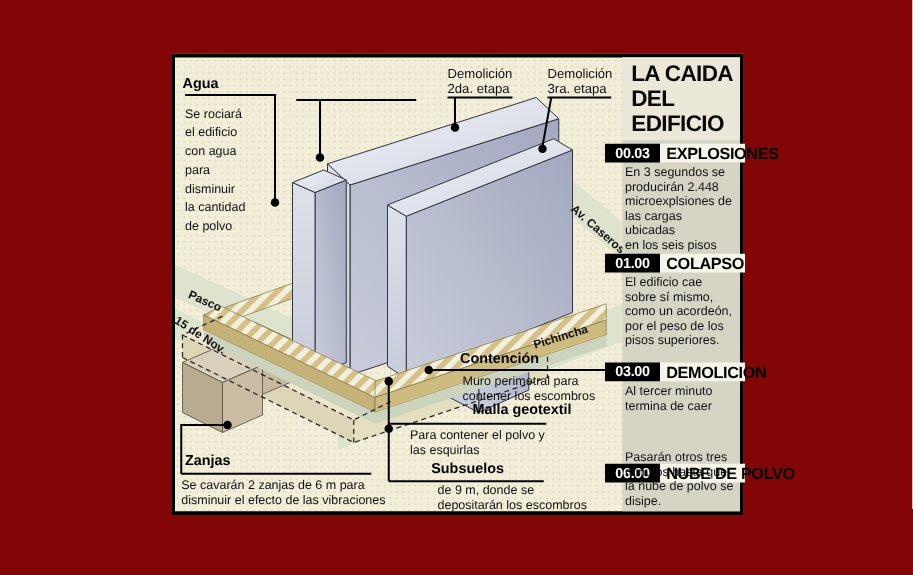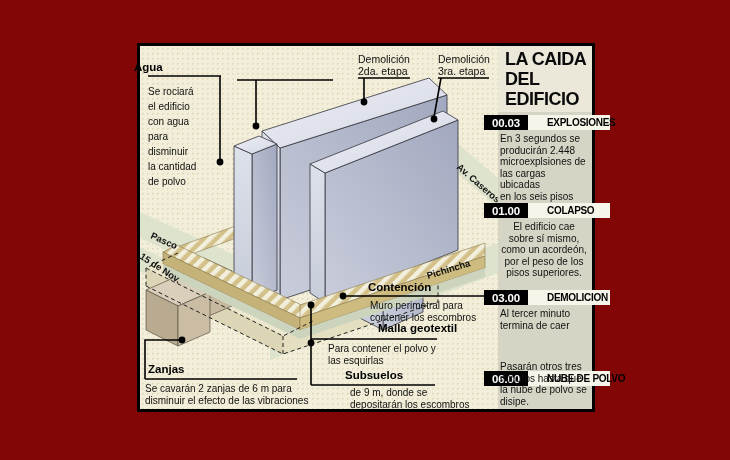--- a/index.html
+++ b/index.html
@@ -15,22 +15,22 @@
   .co-body{position:absolute;font-size:10px;line-height:12px;color:#111;white-space:pre-line;}
   .co-label{position:absolute;font-size:10.5px;line-height:12px;color:#111;white-space:pre-line;}
   
   .panel{position:absolute;left:498px;top:46px;width:94px;height:363px;background:#d6d5c5;}
   .panel-title-bg{position:absolute;left:498px;top:46px;width:94px;height:66px;background:#ebe8da;}
   .panel-title{position:absolute;left:505px;top:49px;font-weight:900;font-size:18px;line-height:20px;
                letter-spacing:-0.5px;color:#0a0a0a;}
   .badge{position:absolute;height:15px;display:flex;align-items:stretch;}
   .badge .time{background:#000;color:#fff;font-weight:bold;font-size:11.5px;width:44px;
                display:flex;align-items:center;justify-content:center;letter-spacing:-0.2px;}
-  .badge .name{background:#f7f5e9;color:#000;font-weight:bold;font-size:10px;letter-spacing:-0.3px;
-               display:flex;align-items:center;padding:0 2px 0 19px;width:61px;white-space:nowrap;overflow:visible;}
+  .badge .name{background:#f7f5e9;color:#000;font-weight:bold;font-size:13px;letter-spacing:-0.3px;
+               display:flex;align-items:center;padding:0 2px 0 5px;width:61px;white-space:nowrap;overflow:visible;}
   .sec-body{position:absolute;left:500px;width:88px;font-size:10px;line-height:11.5px;color:#111;
             white-space:pre-line;}
 </style>
 </head>
 <body>
 
 <div class="stage">
 
   <div class="frame"></div>
 
@@ -137,21 +137,21 @@
         <circle cx="256" cy="126" r="3.4"></circle>
       <circle cx="364" cy="102" r="3.4"></circle>
         <circle cx="434" cy="119" r="3.4"></circle>
       <circle cx="343" cy="296" r="3.4"></circle>
         <circle cx="311" cy="305" r="3.4"></circle>
       <circle cx="311" cy="343" r="3.4"></circle>
         <circle cx="182" cy="340" r="3.4"></circle>
     </g>
   </svg>
 
-  <div class="co-title" style="left:134px;top:61px;">Agua</div>
+  <div class="co-title" style="left:146px;top:61px;">Agua</div>
   <div class="co-body" style="left:148px;top:84px;width:70px;line-height:15px;">Se rociará
 el edificio
 con agua
 para
 disminuir
 la cantidad
 de polvo</div>
 
   <div class="co-label" style="left:358px;top:53px;width:60px;">Demolición
 2da. etapa</div>
@@ -190,21 +190,21 @@
 producirán 2.448
 microexplsiones de
 las cargas ubicadas
 en los seis pisos
 inferiores</div>
 
   <div class="badge" style="left:484px;top:203px;">
     <div class="time">01.00</div>
     <div class="name">COLAPSO</div>
   </div>
-  <div class="sec-body" style="top:221px;text-align:center;">El edificio cae
+  <div class="sec-body" style="top:221px;">El edificio cae
 sobre sí mismo,
 como un acordeón,
 por el peso de los
 pisos superiores.</div>
 
   <div class="badge" style="left:484px;top:290px;">
     <div class="time">03.00</div>
     <div class="name">DEMOLICION</div>
   </div>
   <div class="sec-body" style="top:308px;">Al tercer minuto

